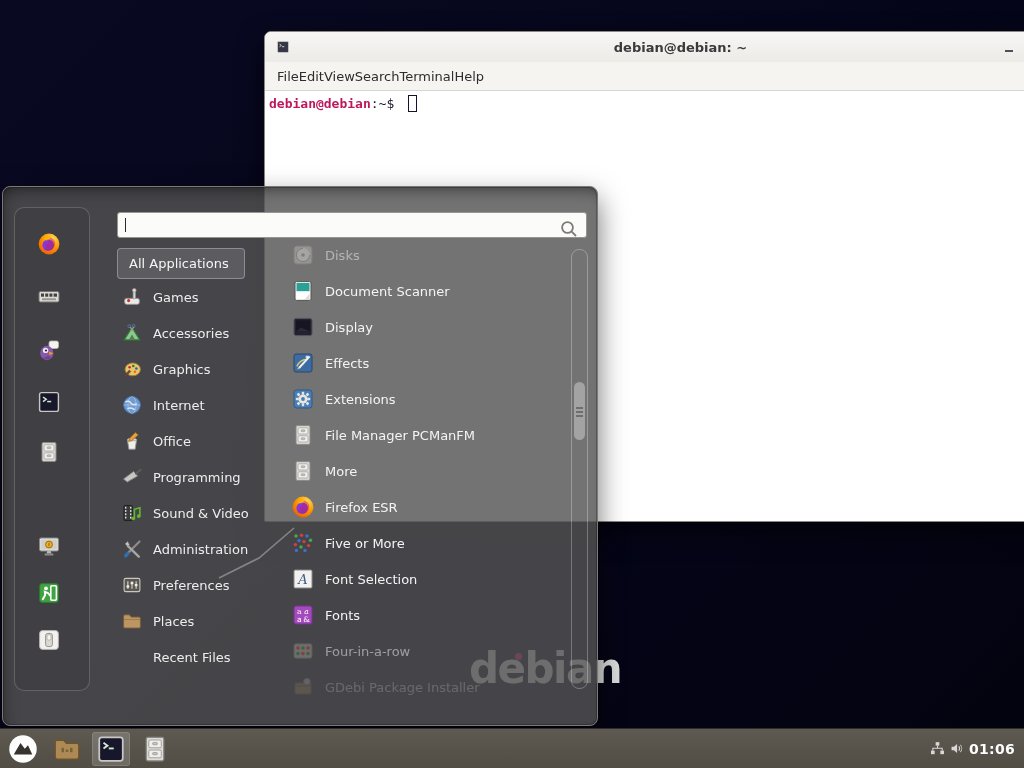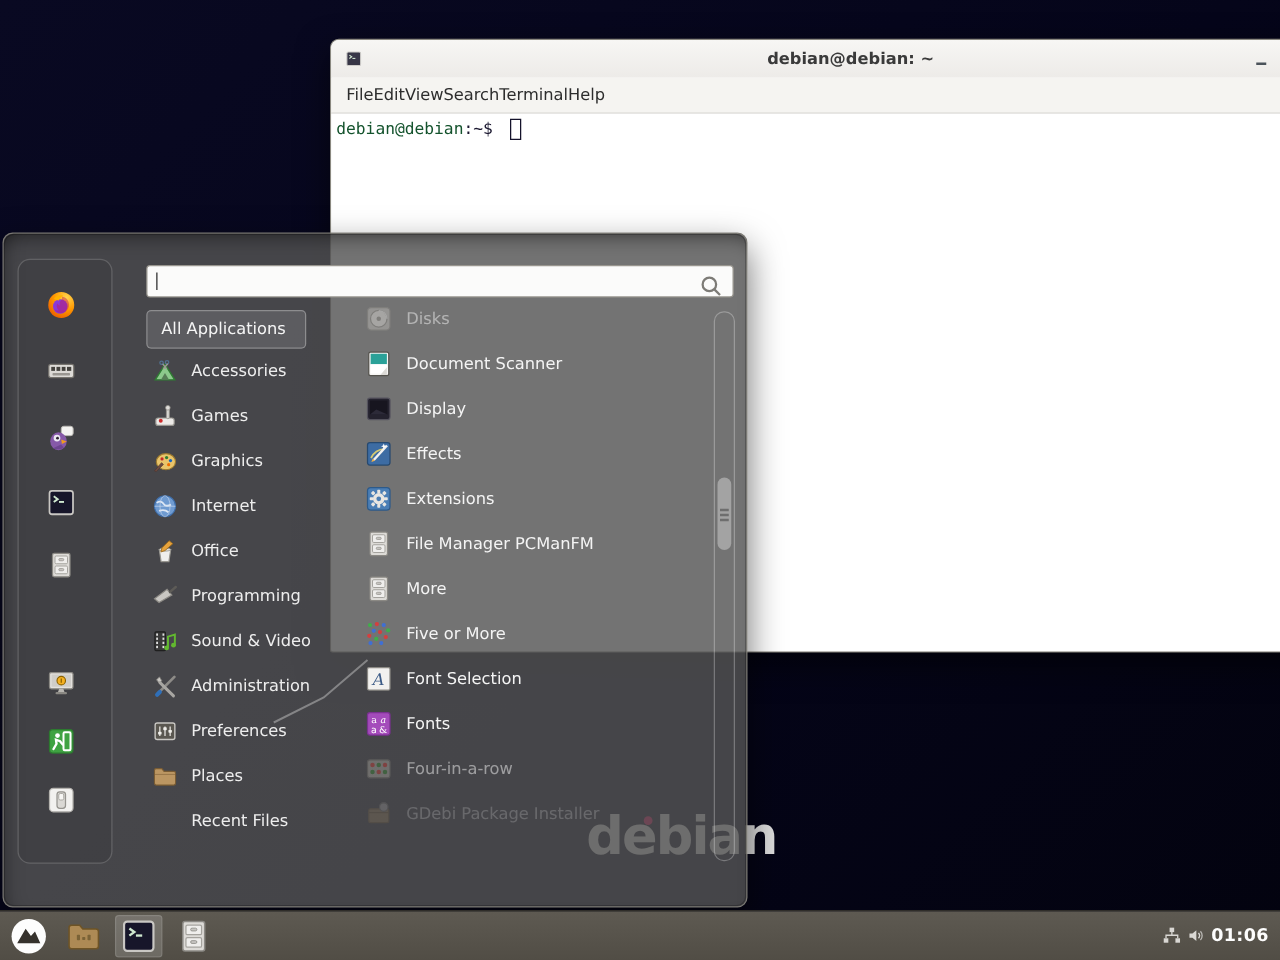--- a/index.html
+++ b/index.html
@@ -22,21 +22,21 @@
   .ctrl-maximize i{width:9px;height:9px;background:#4b535a;display:block;position:relative;}
   .ctrl-maximize i::after{content:'';position:absolute;left:3px;top:3px;width:3px;height:3px;background:#f4f3f1;}
   .ctrl-close i{position:relative;width:11px;height:11px;display:block;}
   .ctrl-close i::before,.ctrl-close i::after{content:'';position:absolute;left:5px;top:0;width:2.4px;height:11px;background:#4b535a;border-radius:1px;}
   .ctrl-close i::before{transform:rotate(45deg);}
   .ctrl-close i::after{transform:rotate(-45deg);}
   .menubar{height:28px;background:#f5f4f1;border-bottom:1px solid #d8d6d2;display:flex;align-items:center;padding-left:12px;}
   .tmenu-item{font-size:13px;color:#2d2d2d;}
   .term-content{position:relative;height:430px;background:#fff;border-radius:0 0 2px 2px;}
   .prompt-line{position:absolute;left:4px;top:4px;font-family:"DejaVu Sans Mono",monospace;font-size:13px;display:flex;align-items:center;}
-  .prompt-user{color:#14532d;font-weight:normal;}
+  .prompt-user{color:#be185d;font-weight:bold;}
   .prompt-suffix{color:#1b1830;}
   .term-cursor{display:inline-block;width:9px;height:17px;border:1.5px solid #14122b;margin-left:14px;box-sizing:border-box;}
   .t-scroll{position:absolute;right:2px;top:2px;bottom:3px;width:10px;}
   .t-scroll .thumb{position:absolute;left:1px;right:1px;top:1px;bottom:1px;background:#909090;border-radius:5px;}
 
   
   .app-menu{position:absolute;left:2px;top:186px;width:596px;height:540px;background:rgba(84,84,84,.82);border:1px solid #7b7973;border-radius:8px;box-shadow:0 12px 28px rgba(0,0,0,.55);z-index:2;box-sizing:border-box;}
   .app-menu::before{content:'';position:absolute;inset:0;border-radius:8px;pointer-events:none;
     box-shadow:inset 0 14px 16px -12px rgba(0,0,0,.5), inset 14px 0 16px -14px rgba(0,0,0,.35), inset 0 0 0 1px rgba(0,0,0,.22);}
   .fav-panel{position:absolute;left:11px;top:20px;width:74px;height:482px;border:1px solid rgba(255,255,255,.18);border-radius:10px;background:rgba(20,20,20,.10);}
@@ -217,39 +217,39 @@
           </svg>
         </span>
     </div>
 
     <div class="all-apps-btn">All Applications</div>
 
     <div class="cat-list" id="cat-list">
         <div class="cat-row">
           <span class="icon">
             <svg viewBox="0 0 24 24">
+              <rect x="4" y="13.5" width="16" height="6.5" rx="2" fill="#eceae7" stroke="#97958f"></rect>
+              <rect x="13.2" y="4.5" width="2.6" height="9.6" rx="1.2" fill="#d7d5d1" stroke="#97958f" stroke-width=".7"></rect>
+              <circle cx="14.5" cy="4.6" r="2" fill="#e0dedb" stroke="#97958f" stroke-width=".7"></circle>
+              <circle cx="8.3" cy="15.9" r="1.7" fill="#cc2a2a"></circle>
+            </svg>
+          </span>
+          <span class="lbl">Games</span>
+        </div>
+        <div class="cat-row">
+          <span class="icon">
+            <svg viewBox="0 0 24 24">
               <path d="M3.5 19.5L12 6l8.5 13.5z" fill="#8cc98c" stroke="#2e7d32" stroke-width="1.2"></path>
               <path d="M8.5 19.5l3.5-6 3.5 6z" fill="#567d56"></path>
               <circle cx="9" cy="4.6" r="1.5" fill="none" stroke="#51708f" stroke-width="1.1"></circle>
               <circle cx="13.8" cy="4.2" r="1.5" fill="none" stroke="#51708f" stroke-width="1.1"></circle>
               <path d="M10 5.6l3.6 4.6M14.4 5.4L10.4 10" stroke="#9b9995" stroke-width="1.2"></path>
             </svg>
           </span>
           <span class="lbl">Accessories</span>
-        </div>
-        <div class="cat-row">
-          <span class="icon">
-            <svg viewBox="0 0 24 24">
-              <rect x="4" y="13.5" width="16" height="6.5" rx="2" fill="#eceae7" stroke="#97958f"></rect>
-              <rect x="13.2" y="4.5" width="2.6" height="9.6" rx="1.2" fill="#d7d5d1" stroke="#97958f" stroke-width=".7"></rect>
-              <circle cx="14.5" cy="4.6" r="2" fill="#e0dedb" stroke="#97958f" stroke-width=".7"></circle>
-              <circle cx="8.3" cy="15.9" r="1.7" fill="#cc2a2a"></circle>
-            </svg>
-          </span>
-          <span class="lbl">Games</span>
         </div>
         <div class="cat-row">
           <span class="icon">
             <svg viewBox="0 0 24 24">
               <ellipse cx="12.8" cy="12.4" rx="8.4" ry="7" fill="#e9c46a" stroke="#9c7a2f"></ellipse>
               <circle cx="9.4" cy="10" r="1.4" fill="#c62828"></circle>
               <circle cx="13.4" cy="8.8" r="1.4" fill="#2e7d32"></circle>
               <circle cx="16.8" cy="11.4" r="1.4" fill="#1565c0"></circle>
               <circle cx="15.2" cy="15" r="1.4" fill="#ef6c00"></circle>
               <path d="M2.8 20.4l6.2-7.2 1.6 1.6-6.2 6.2z" fill="#6d4c41" stroke="#4e342e" stroke-width=".6"></path>
@@ -427,20 +427,38 @@
           <span class="icon">
             <svg viewBox="0 0 24 24">
               <rect x="5" y="2.6" width="14" height="18.8" rx="1.4" fill="#dddbd7" stroke="#8b8984"></rect>
               <rect x="7" y="4.8" width="10" height="6.2" rx="1" fill="#efeeec" stroke="#a5a39e" stroke-width=".8"></rect>
               <rect x="7" y="12.8" width="10" height="6.2" rx="1" fill="#efeeec" stroke="#a5a39e" stroke-width=".8"></rect>
               <rect x="10" y="6.8" width="4" height="1.8" rx=".9" fill="#c6c4c0" stroke="#8b8984" stroke-width=".5"></rect>
               <rect x="10" y="14.8" width="4" height="1.8" rx=".9" fill="#c6c4c0" stroke="#8b8984" stroke-width=".5"></rect>
             </svg>
           </span>
           <span class="lbl">More</span>
+        </div>
+        <div class="app-row">
+          <span class="icon">
+            <svg viewBox="0 0 24 24">
+              <defs>
+                <radialGradient id="fxg" cx="70%" cy="22%" r="95%">
+                  <stop offset="0" stop-color="#ffd54f"></stop>
+                  <stop offset=".5" stop-color="#ff9800"></stop>
+                  <stop offset="1" stop-color="#e65100"></stop>
+                </radialGradient>
+              </defs>
+              <circle cx="12" cy="12" r="10.4" fill="url(#fxg)"></circle>
+              <circle cx="11.2" cy="13.2" r="5.8" fill="#7b2ff2" opacity=".9"></circle>
+              <path d="M6.2 6.8C8 4.4 11 3.6 13.6 4.5c-2 .8-3.2 2.2-3.5 3.9-1.3-.3-2.8-.8-3.9-1.6z" fill="#ffb300"></path>
+              <path d="M12.6 5.4c3.3.3 5.6 3 5.6 6.4 0 3.7-2.8 6.5-6.3 6.5-2.2 0-4.2-1.1-5.3-2.8 1.3.9 2.5 1.1 3.3.7-1.7-1.8-1.9-4-1-5.7.4 1 1.1 1.6 2 1.8-.5-1.8.1-3.7 1.7-4.9z" fill="#c2185b" opacity=".45"></path>
+            </svg>
+          </span>
+          <span class="lbl">Firefox ESR</span>
         </div>
         <div class="app-row">
           <span class="icon">
             <svg viewBox="0 0 24 24">
               <circle cx="5" cy="5" r="1.7" fill="#3fae4a"></circle>
               <circle cx="10.5" cy="4.2" r="1.7" fill="#d43f3f"></circle>
               <circle cx="16" cy="5" r="1.7" fill="#3f6fd4"></circle>
               <circle cx="19.5" cy="9.2" r="1.7" fill="#3fae4a"></circle>
               <circle cx="8" cy="9.6" r="1.7" fill="#3f6fd4"></circle>
               <circle cx="13" cy="10.6" r="1.7" fill="#d43f3f"></circle>

